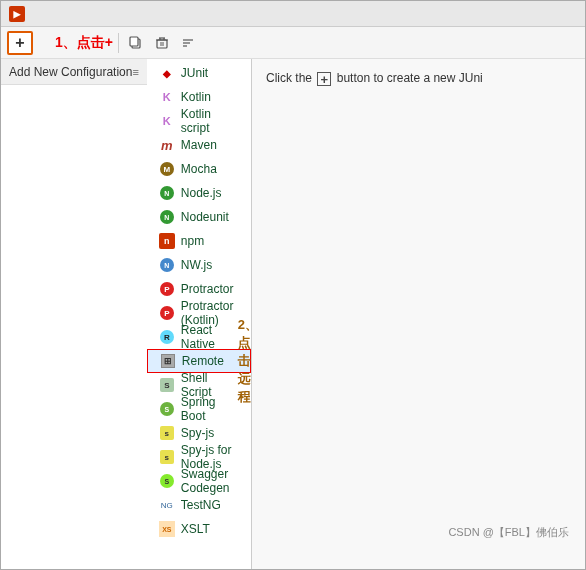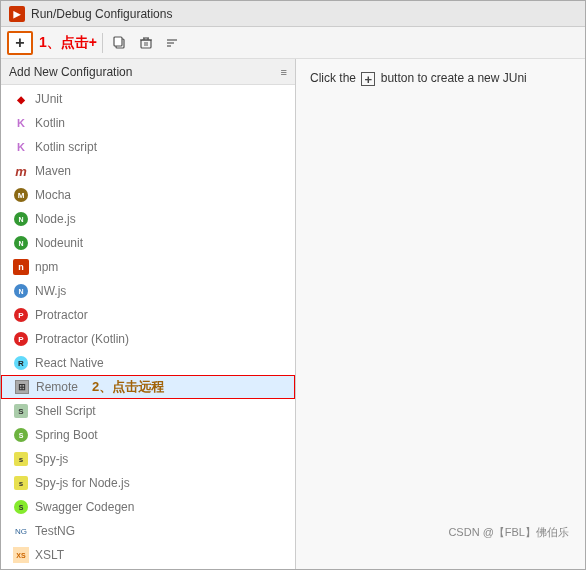--- a/index.html
+++ b/index.html
@@ -93,34 +93,34 @@
       justify-content: center;
       font-size: 12px;
       color: #444;
       border-radius: 2px;
     }
 
     .annotation-red {
       color: #e00;
       font-size: 14px;
       font-weight: bold;
-      margin-left: 4px;
+      margin-left: 20px;
     }
 
     .main-area {
       display: flex;
       flex: 1;
       overflow: hidden;
     }
 
     .left-panel {
-      width: 295px;
+      width: 251px;
       border-right: 1px solid #ccc;
       display: flex;
-      flex-direction: column;
+      flex-direction: row;
       background: #fff;
     }
 
     .panel-header {
       padding: 5px 8px;
       background: #f0f0f0;
       border-bottom: 1px solid #ddd;
       display: flex;
       align-items: center;
       justify-content: space-between;
@@ -162,21 +162,21 @@
       flex-shrink: 0;
       display: flex;
       align-items: center;
       justify-content: center;
       font-size: 11px;
       font-weight: bold;
     }
 
     .config-item-label {
       font-size: 12px;
-      color: #737373;
+      color: #14532d;
     }
 
     .right-panel {
       flex: 1;
       background: #f8f8f8;
       padding: 10px 14px;
       display: flex;
       flex-direction: column;
       gap: 8px;
       position: relative;
@@ -258,21 +258,20 @@
   </style>
 </head>
 <body>
 
 <div class="window">
 
   <div class="title-bar">
     <div class="title-bar-icon">
       <span>▶</span>
     </div>
-    <span class="title-bar-text">Run/Debug Configurations</span>
   </div>
 
   <div class="toolbar">
     <button class="toolbar-btn">+</button>
     <span class="annotation-red">1、点击+</span>
     <div class="toolbar-sep"></div>
 
     <button class="toolbar-icon-btn">
       <svg width="14" height="14" viewBox="0 0 14 14" fill="none" xmlns="http://www.w3.org/2000/svg">
         <rect x="3" y="3" width="8" height="9" rx="1" stroke="#555" stroke-width="1.2" fill="none"></rect>

